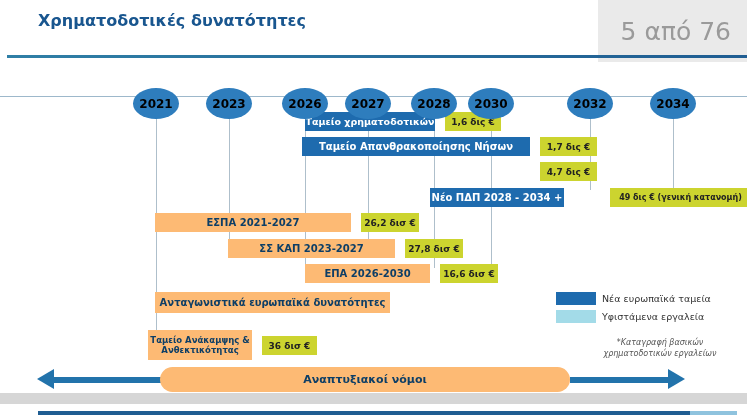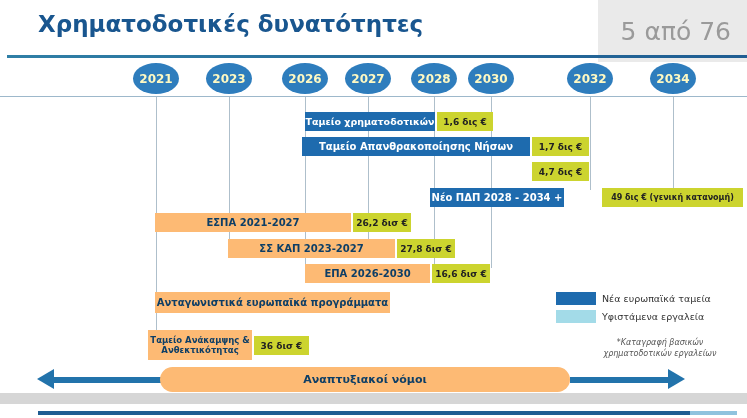--- a/index.html
+++ b/index.html
@@ -1,36 +1,36 @@
 <!DOCTYPE html>
 <html><head>
 <meta charset="utf-8">
 <style>
   html,body { margin:0; padding:0; }
   .stage { position:relative; width:747px; height:418px; background:#d6d6d6;
            font-family:"DejaVu Sans","Liberation Sans",sans-serif; overflow:hidden; }
   .slide { position:absolute; left:0; top:0; width:747px; height:393px; background:#ffffff; }
-  .title { position:absolute; left:38px; top:11px; font-size:23px; font-weight:bold; color:#19568f; }
+  .title { position:absolute; left:38px; top:11px; font-size:16px; font-weight:bold; color:#19568f; }
   .rule  { position:absolute; left:7px; top:55px; width:740px; height:3px;
            background:linear-gradient(90deg,#2f7fa6,#1f5d92); z-index:6; }
   .counter-box { position:absolute; left:598px; top:0; width:149px; height:62px; background:#eaeaea;
            display:flex; align-items:center; justify-content:flex-end; padding-right:16px;
            box-sizing:border-box; z-index:4; }
   .counter-box span { font-size:25px; color:#9a9a9a; }
   .hline { position:absolute; left:0; top:96px; width:747px; height:1px; background:#9db8cb; z-index:1; }
   .grid  { position:absolute; width:1px; background:#aebfcb; top:97px; z-index:0; }
-  .year  { position:absolute; top:63px; width:46px; height:31px; border-radius:50%; background:#2e7dbd;
-           color:#fef9c3; font-weight:bold; font-size:12px; display:flex; align-items:center;
+  .year  { position:absolute; top:88px; width:46px; height:31px; border-radius:50%; background:#2e7dbd;
+           color:#000000; font-weight:bold; font-size:12px; display:flex; align-items:center;
            justify-content:center; z-index:3; }
   .bar   { position:absolute; display:flex; align-items:center; justify-content:center;
            font-weight:bold; z-index:2; text-align:center; font-size:10px; }
   .bar.dark  { background:#1e6bae; color:#ffffff; }
   .bar.light { background:#fdba74; color:#0d3e66; }
   .chip  { position:absolute; background:#ccd42f; color:#222222; display:flex; align-items:center;
-           justify-content:center; font-weight:bold; z-index:2; white-space:nowrap; font-size:9px; }
+           justify-content:center; font-weight:bold; z-index:2; white-space:nowrap; font-size:9px;margin-left:8px; }
   .swatch { position:absolute; width:40px; height:13px; }
   .legend-label { position:absolute; font-size:9.5px; color:#333333; line-height:13px;text-align:center; }
   .footnote { position:absolute; left:584px; top:337px; width:152px; font-size:8px; font-style:italic;
            color:#555555; text-align:center; line-height:1.4; }
   .shaft { position:absolute; height:6px; background:#2273ab; top:377px; z-index:1; }
   .head  { position:absolute; width:0; height:0; border-top:10px solid transparent;
            border-bottom:10px solid transparent; top:369px; z-index:1; }
   .head.left  { border-right:17px solid #2273ab; left:37px; }
   .head.right { border-left:17px solid #2273ab; left:668px; }
   .devlaw { border-radius:13px; }
@@ -84,21 +84,21 @@
 
     <div class="bar light" style="left:155px;top:213px;width:196px;height:19px;">ΕΣΠΑ 2021-2027</div>
     <div class="chip" style="left:353px;top:213px;width:58px;height:19px;">26,2 δισ €</div>
 
     <div class="bar light" style="left:228px;top:239px;width:167px;height:19px;">ΣΣ ΚΑΠ 2023-2027</div>
     <div class="chip" style="left:397px;top:239px;width:58px;height:19px;">27,8 δισ €</div>
 
     <div class="bar light" style="left:305px;top:264px;width:125px;height:19px;">ΕΠΑ 2026-2030</div>
     <div class="chip" style="left:432px;top:264px;width:58px;height:19px;">16,6 δισ €</div>
 
-    <div class="bar light" style="left:155px;top:292px;width:235px;height:21px;">Ανταγωνιστικά ευρωπαϊκά προγράμματα</div>
+    <div class="bar light" style="left:155px;top:292px;width:235px;height:21px;">Ανταγωνιστικά ευρωπαϊκά δυνατότητες</div>
 
     <div class="bar light" style="left:148px;top:330px;width:104px;height:30px;font-size:8.5px;line-height:1.2;padding:8px 2px;box-sizing:border-box;">Ταμείο Ανάκαμψης &amp; Ανθεκτικότητας</div>
     <div class="chip" style="left:254px;top:336px;width:55px;height:19px;">36 δισ €</div>
 
     <div class="swatch" style="left: 556px; top: 292px; background: rgb(30, 107, 174);"></div>
     <div class="legend-label" style="left:602px;top:292px;">Νέα ευρωπαϊκά ταμεία</div>
     <div class="swatch" style="left: 556px; top: 310px; background: rgb(163, 219, 232);"></div>
     <div class="legend-label" style="left:602px;top:310px;">Υφιστάμενα εργαλεία</div>
 
     <div class="footnote">*Καταγραφή βασικών χρηματοδοτικών εργαλείων</div>

